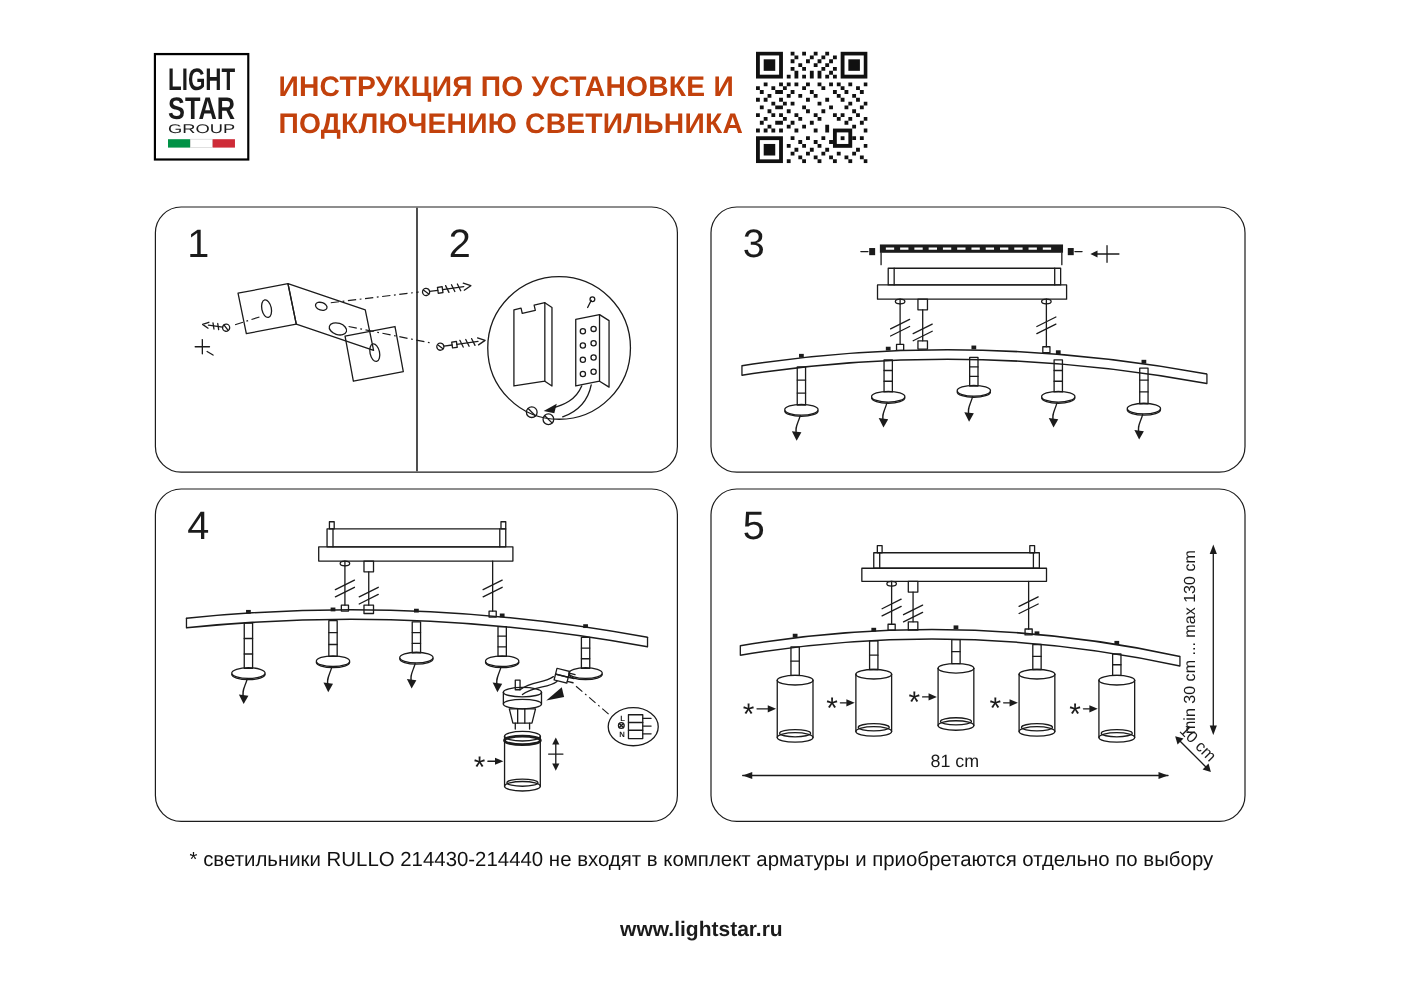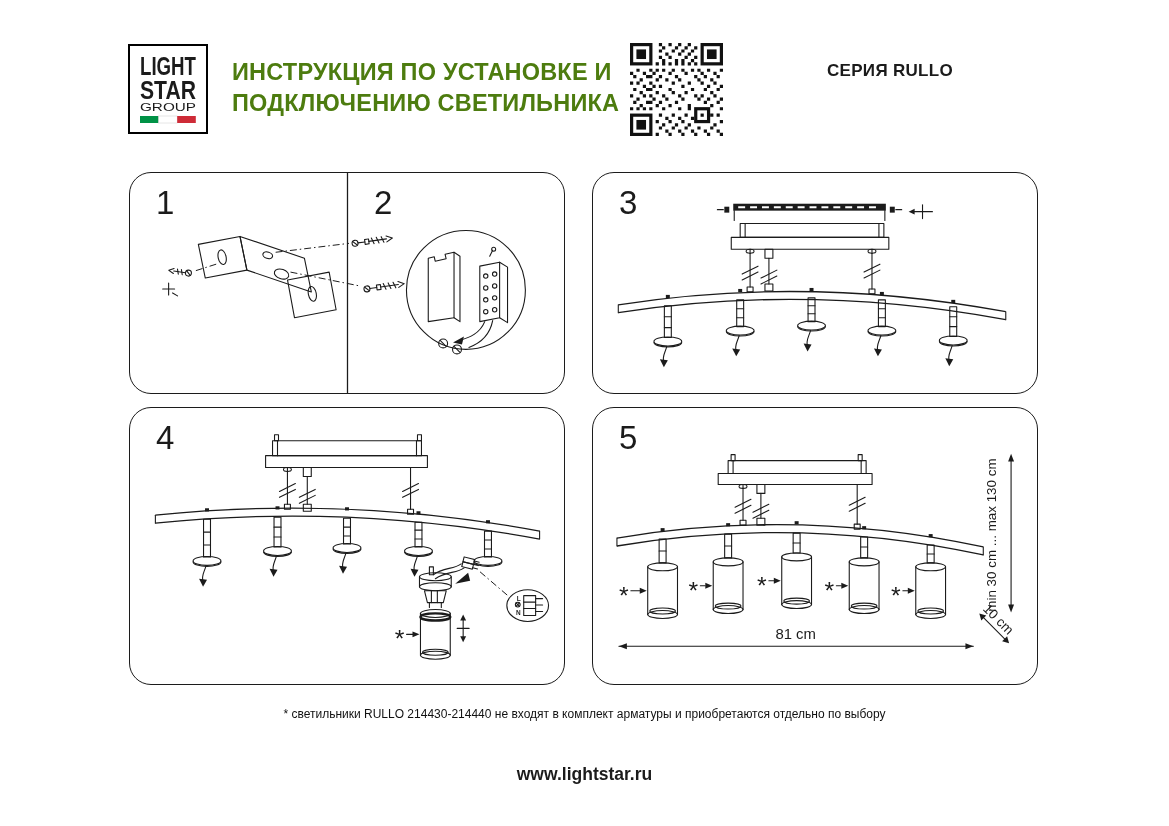--- a/index.html
+++ b/index.html
@@ -1,38 +1,38 @@
 <!DOCTYPE html>
 <html><head>
 <meta charset="utf-8">
 <style>
   html,body{margin:0;padding:0;background:#ffffff;}
   body{width:1169px;height:826px;position:relative;font-family:"Liberation Sans",sans-serif;color:#1b1b1b;overflow:hidden;}
   .abs{position:absolute;}
 
   
   .logo-box{left:128px;top:44px;width:80px;height:86px;}
-  .title{left:232px;top:57px;font-size:23.5px;font-weight:700;line-height:31px;color:#4d7c0f;letter-spacing:.2px;}
+  .title{left:232px;top:57px;font-size:23.5px;font-weight:700;line-height:31px;color:#c2410c;letter-spacing:.2px;}
   .qr{left:630px;top:43px;width:93px;height:93px;}
   .hdr-right{left:770px;top:61px;width:240px;text-align:center;}
   .series{font-size:17px;font-weight:700;letter-spacing:.3px;}
   .article{font-size:21.5px;font-weight:700;margin-top:9px;letter-spacing:.4px;}
 
   
   .panel{border:1.5px solid #1c1c1c;border-radius:22px;box-sizing:border-box;background:#fff;}
   .panel svg{position:absolute;left:0;top:0;width:100%;height:100%;}
   .pA{left:129px;top:172px;width:436px;height:222px;}
   .pB{left:592px;top:172px;width:446px;height:222px;}
   .pC{left:129px;top:407px;width:436px;height:278px;}
   .pD{left:592px;top:407px;width:446px;height:278px;}
   .step-number{position:absolute;left:26px;top:11px;font-size:33px;color:#1b1b1b;z-index:2;}
   .step-number.second{left:244px;}
 
   
-  .footnote{left:0;top:707px;width:1169px;text-align:center;font-size:12px;color:#111;}
+  .footnote{left:0;top:707px;width:1169px;text-align:center;font-size:17px;color:#111;}
   .website{left:0;top:764px;width:1169px;text-align:center;font-size:17.5px;font-weight:700;}
 
   
   .ln{fill:none;stroke:#1b1b1b;stroke-width:1.1;stroke-linecap:round;stroke-linejoin:round;}
   .lnw{fill:none;stroke:#1b1b1b;stroke-width:1.3;stroke-linejoin:round;}
   .lnd{fill:none;stroke:#1b1b1b;stroke-width:1;stroke-dasharray:7 3 1.5 3;}
   .fl{fill:#1b1b1b;stroke:none;}
   svg text{font-family:"Liberation Sans",sans-serif;fill:#1b1b1b;}
   .dim{font-size:15px;}
   .dim-sm{font-size:13.5px;}
@@ -80,21 +80,20 @@
         <rect x="2" y="24" width="3" height="3"></rect>
       <rect x="20" y="20" width="5" height="5"></rect>
     </g>
     <rect x="21" y="21" width="3" height="3" fill="#fff"></rect>
     <rect x="22" y="22" width="1" height="1" fill="#111"></rect>
     <path fill="#111" d="M8 6h1v1H8zM10 6h1v1h-1zM12 6h1v1h-1zM14 6h1v1h-1zM16 6h1v1h-1zM18 6h1v1h-1zM20 6h1v1h-1zM6 8h1v1H6zM6 10h1v1H6zM6 12h1v1H6zM6 14h1v1H6zM6 16h1v1H6zM6 18h1v1H6zM6 20h1v1H6zM9 0h1v1H9zM12 0h1v1h-1zM15 0h1v1h-1zM18 0h1v1h-1zM10 1h1v1h-1zM14 1h1v1h-1zM17 1h1v1h-1zM20 1h1v1h-1zM9 2h1v1H9zM13 2h1v1h-1zM16 2h1v1h-1zM19 2h1v1h-1zM11 3h1v1h-1zM15 3h1v1h-1zM18 3h1v1h-1zM9 4h1v1H9zM12 4h1v1h-1zM17 4h1v1h-1zM20 4h1v1h-1zM10 5h1v1h-1zM14 5h1v1h-1zM16 5h1v1h-1zM19 5h1v1h-1zM0 9h1v1H0zM2 8h1v1H2zM4 9h1v1H4zM1 10h1v1H1zM3 11h1v1H3zM5 10h1v1H5zM0 12h1v1H0zM2 12h1v1H2zM4 13h1v1H4zM1 14h1v1H1zM3 15h1v1H3zM5 14h1v1H5zM0 16h1v1H0zM2 17h1v1H2zM4 16h1v1H4zM1 18h1v1H1zM3 19h1v1H3zM5 18h1v1H5zM0 20h1v1H0zM2 20h1v1H2zM4 20h1v1H4zM8 8h1v1H8zM10 8h1v1h-1zM13 8h1v1h-1zM16 8h1v1h-1zM19 8h1v1h-1zM21 8h1v1h-1zM7 9h1v1H7zM12 9h1v1h-1zM17 9h1v1h-1zM9 10h1v1H9zM14 10h1v1h-1zM20 10h1v1h-1zM8 11h1v1H8zM11 11h1v1h-1zM15 11h1v1h-1zM21 11h1v1h-1zM13 12h1v1h-1zM18 12h1v1h-1zM7 13h1v1H7zM9 13h1v1H9zM16 13h1v1h-1zM12 14h1v1h-1zM19 14h1v1h-1zM8 15h1v1H8zM13 15h1v1h-1zM17 15h1v1h-1zM10 16h1v1h-1zM15 16h1v1h-1zM20 16h1v1h-1zM7 17h1v1H7zM11 17h1v1h-1zM16 17h1v1h-1zM21 17h1v1h-1zM9 18h1v1H9zM14 18h1v1h-1zM8 19h1v1H8zM12 19h1v1h-1zM18 19h1v1h-1zM10 20h1v1h-1zM15 20h1v1h-1zM18 20h1v1h-1zM22 9h1v1h-1zM24 8h1v1h-1zM26 9h1v1h-1zM28 8h1v1h-1zM23 10h1v1h-1zM25 11h1v1h-1zM27 10h1v1h-1zM22 12h1v1h-1zM24 13h1v1h-1zM26 12h1v1h-1zM28 13h1v1h-1zM23 14h1v1h-1zM25 15h1v1h-1zM27 14h1v1h-1zM22 16h1v1h-1zM24 17h1v1h-1zM26 16h1v1h-1zM28 17h1v1h-1zM23 18h1v1h-1zM25 19h1v1h-1zM27 18h1v1h-1zM28 20h1v1h-1zM9 22h1v1H9zM11 23h1v1h-1zM13 22h1v1h-1zM15 23h1v1h-1zM17 22h1v1h-1zM19 23h1v1h-1zM25 22h1v1h-1zM27 22h1v1h-1zM8 24h1v1H8zM10 25h1v1h-1zM12 24h1v1h-1zM14 25h1v1h-1zM16 24h1v1h-1zM18 25h1v1h-1zM26 25h1v1h-1zM28 24h1v1h-1zM9 26h1v1H9zM11 27h1v1h-1zM13 26h1v1h-1zM15 27h1v1h-1zM17 26h1v1h-1zM19 27h1v1h-1zM21 26h1v1h-1zM23 27h1v1h-1zM25 26h1v1h-1zM27 27h1v1h-1zM8 28h1v1H8zM12 28h1v1h-1zM16 28h1v1h-1zM20 28h1v1h-1zM24 28h1v1h-1zM28 28h1v1h-1z"></path>
   </svg>
 </div>
 
 <div class="abs hdr-right">
-  <div class="series">СЕРИЯ RULLO</div>
 </div>
 
 <div class="abs panel pA">
   <div class="step-number">1</div>
   <div class="step-number second">2</div>
   <svg viewBox="0 0 436 222">
     <defs>
       <g id="dwl">
         <circle class="ln" cx="-14" cy="0" r="3"></circle>
           <line class="ln" x1="-16" y1="-2" x2="-12" y2="2"></line>

